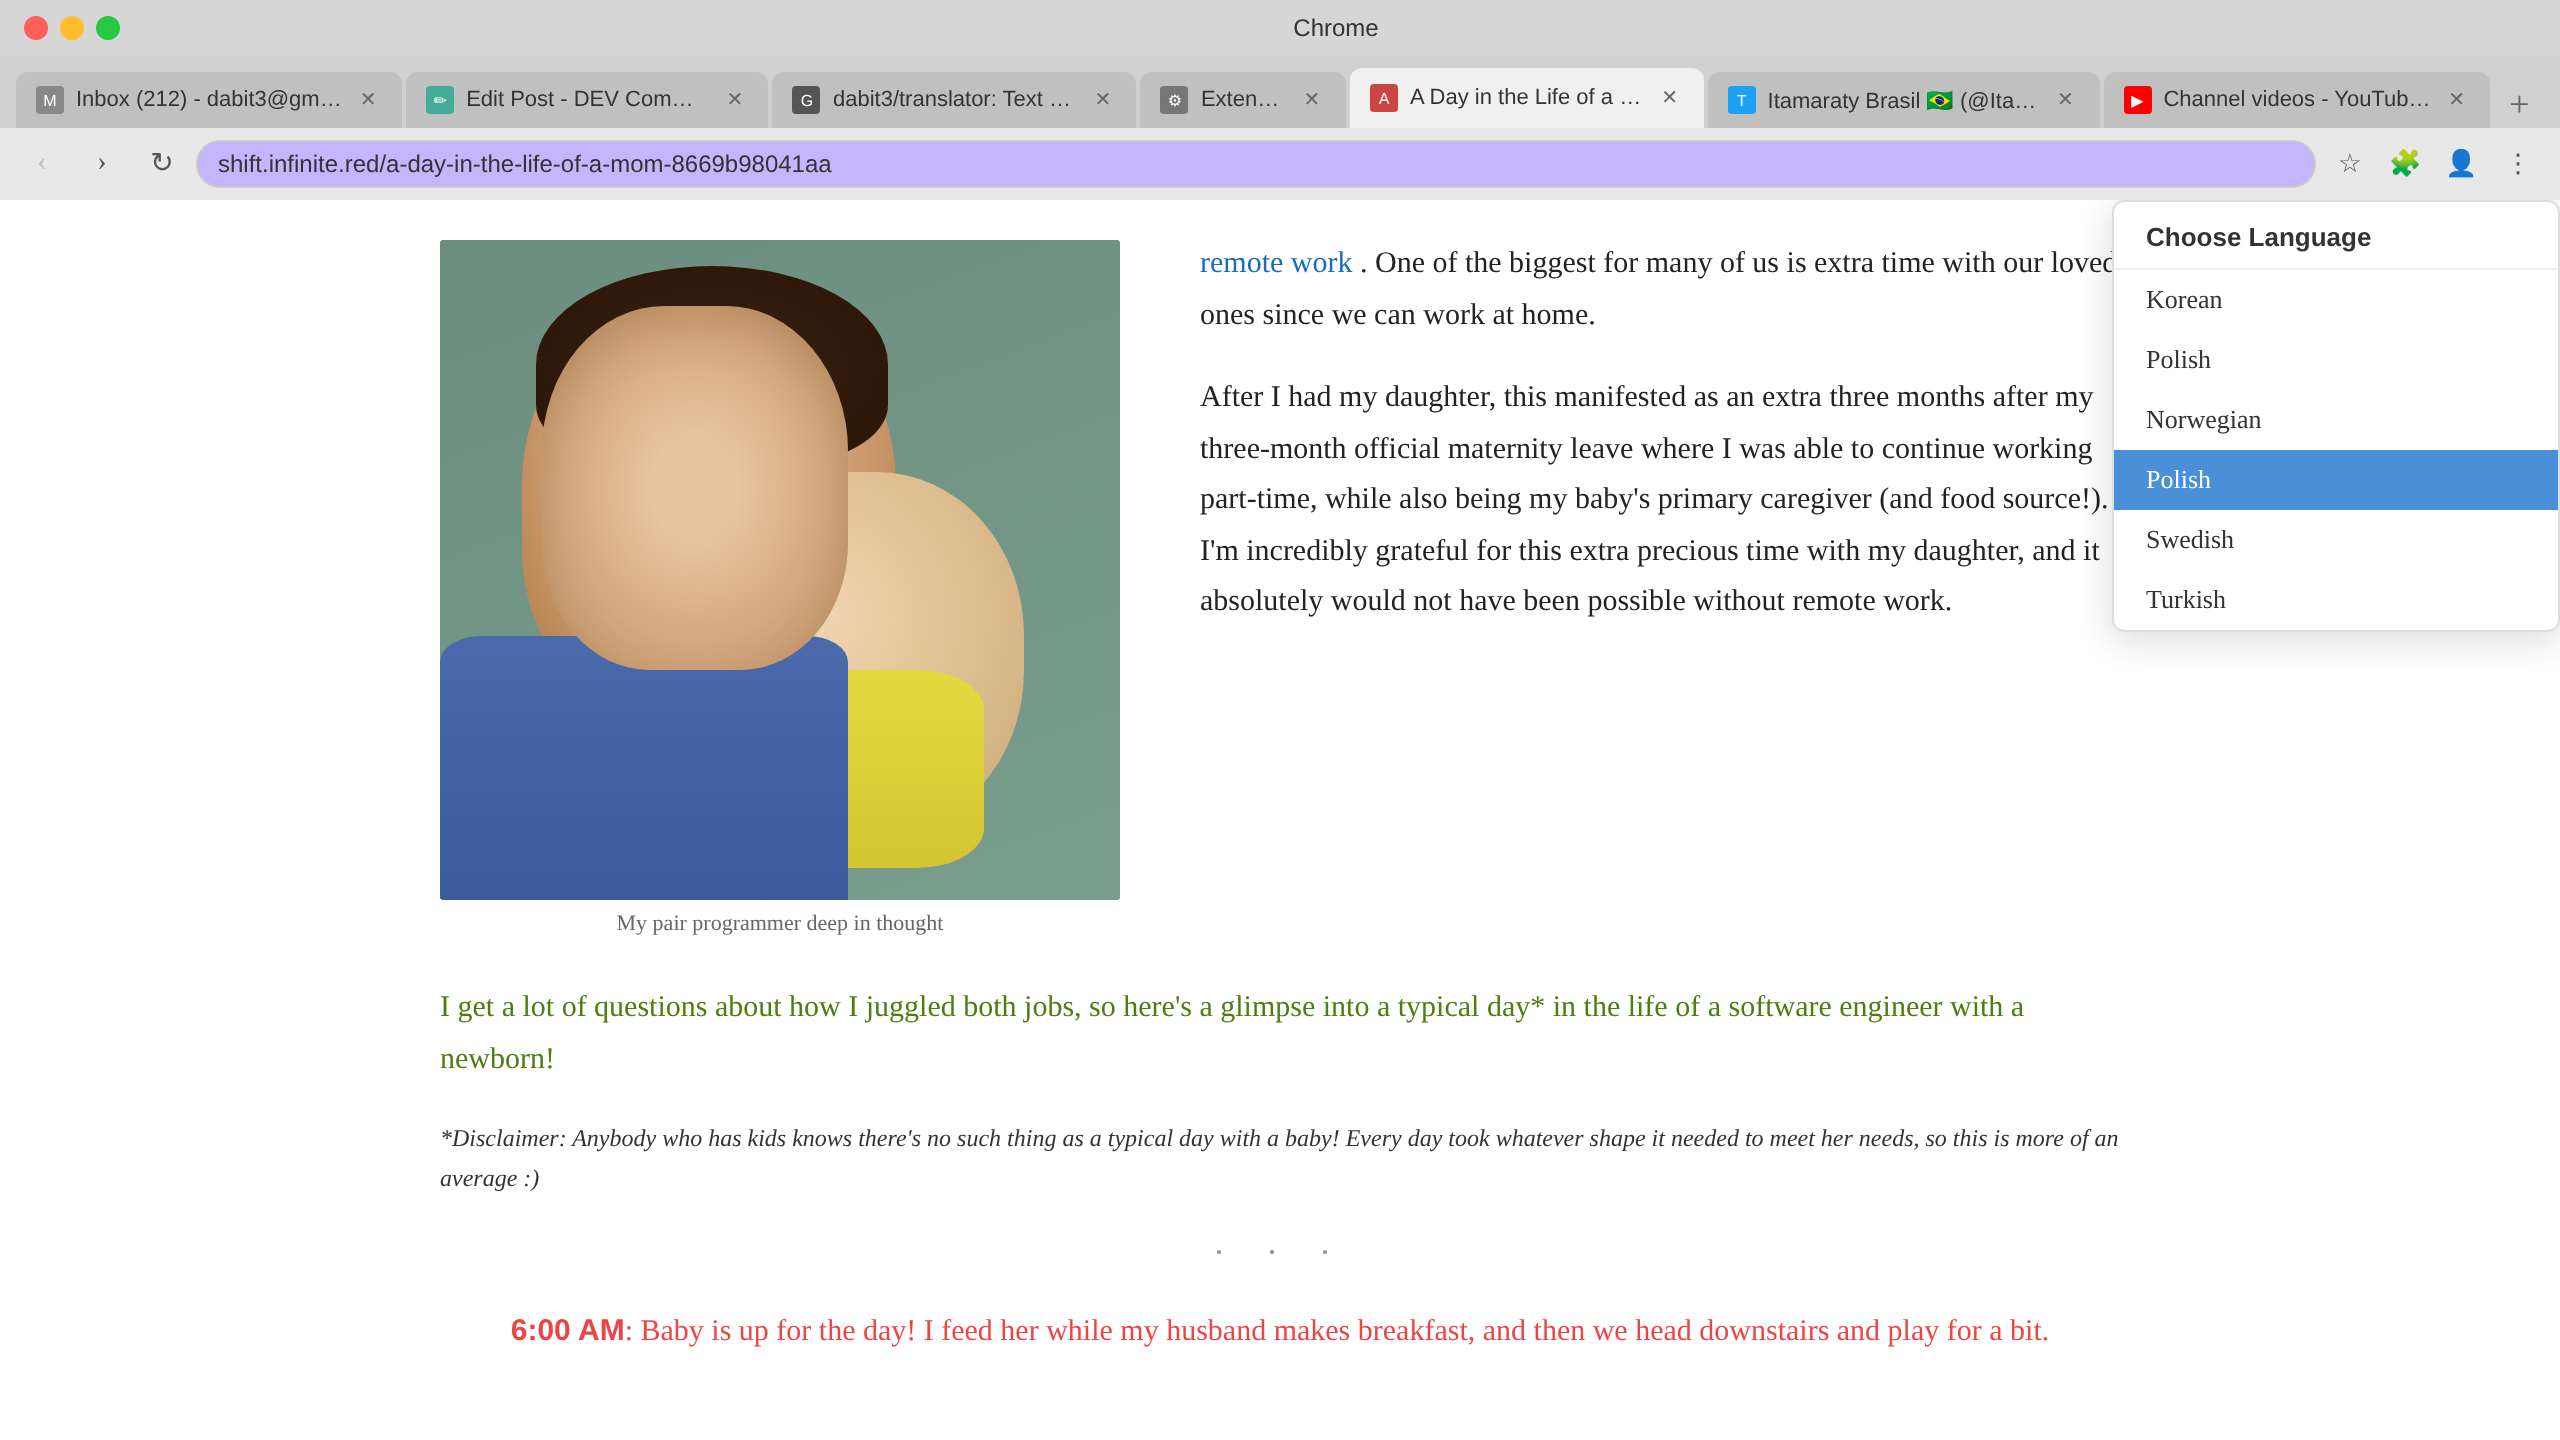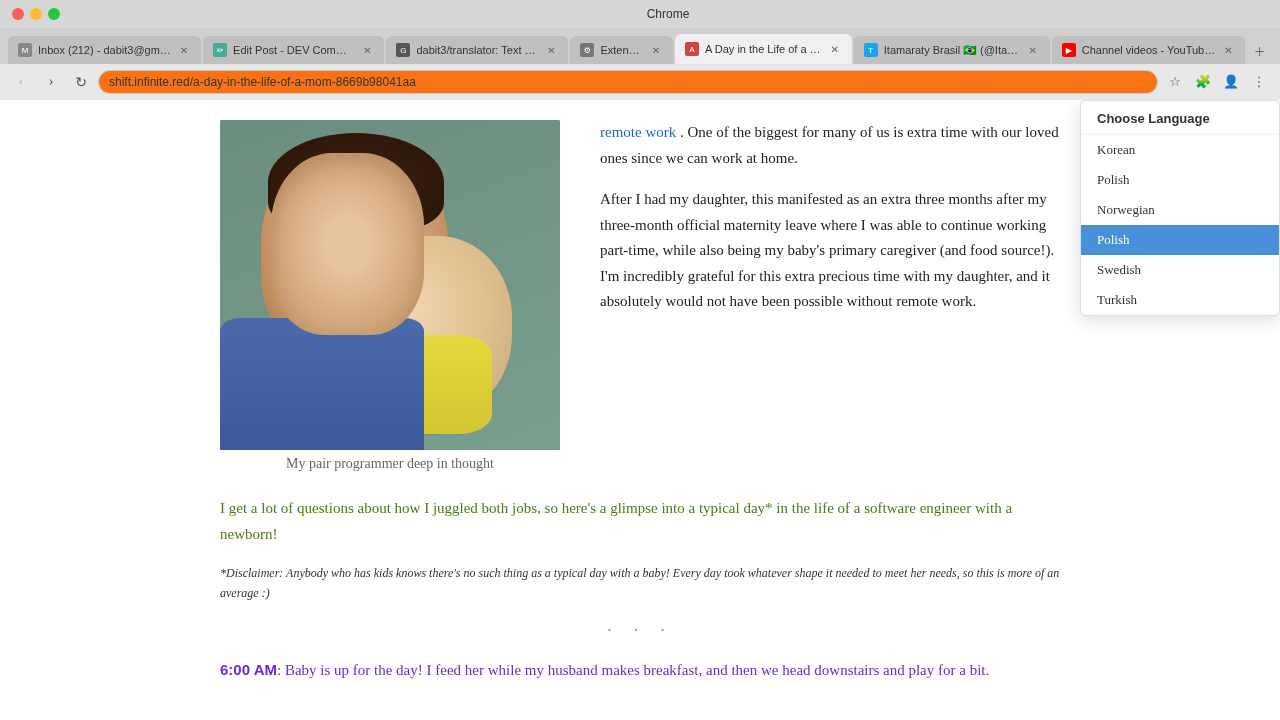--- a/index.html
+++ b/index.html
@@ -135,21 +135,21 @@
       font-size: 14px;
       color: #555;
       cursor: pointer;
     }
 
     .nav-btn.disabled { color: #bbb; }
 
     .address-bar {
       flex: 1;
       height: 24px;
-      background: #f97316;
+      background: #c4b5fd;
       border: 1px solid #ccc;
       border-radius: 12px;
       padding: 0 10px;
       font-family: -apple-system, sans-serif;
       font-size: 12px;
       color: #333;
       display: flex;
       align-items: center;
     }
 
@@ -225,21 +225,21 @@
       left: 15%;
       width: 45%;
       height: 55%;
       background: radial-gradient(ellipse, #e8c4a0 20%, #d4a880 60%, #b8905e 100%);
       border-radius: 40% 40% 35% 35%;
       box-shadow: inset 0 10px 20px rgba(150,100,60,0.3);
     }
 
     .image-caption {
       text-align: center;
-      font-size: 14px;
+      font-size: 11px;
       color: #666;
       margin-top: 6px;
       font-family: Georgia, serif;
     }
 
     .article-text-right {
       flex: 1;
     }
 
     .article-paragraph {
@@ -273,35 +273,36 @@
       text-align: center;
       color: #999;
       font-size: 18px;
       letter-spacing: 8px;
       margin: 8px 0 16px;
     }
 
     .time-entry {
       font-size: 15px;
       line-height: 1.7;
-      color: #6d28d9;
+      color: #ef4444;
       margin-bottom: 16px;
+      text-align: center;
     }
 
     .time-bold {
       font-weight: bold;
       font-family: -apple-system, sans-serif;
     }
 
     
     .dropdown-overlay {
       position: absolute;
       top: 0;
       right: 0;
-      width: 200px;
+      width: 224px;
       background: #fff;
       border: 1px solid #ddd;
       border-radius: 6px;
       box-shadow: 0 4px 20px rgba(0,0,0,0.15);
       z-index: 100;
       overflow: hidden;
     }
 
     .dropdown-header {
       padding: 10px 16px 8px;

